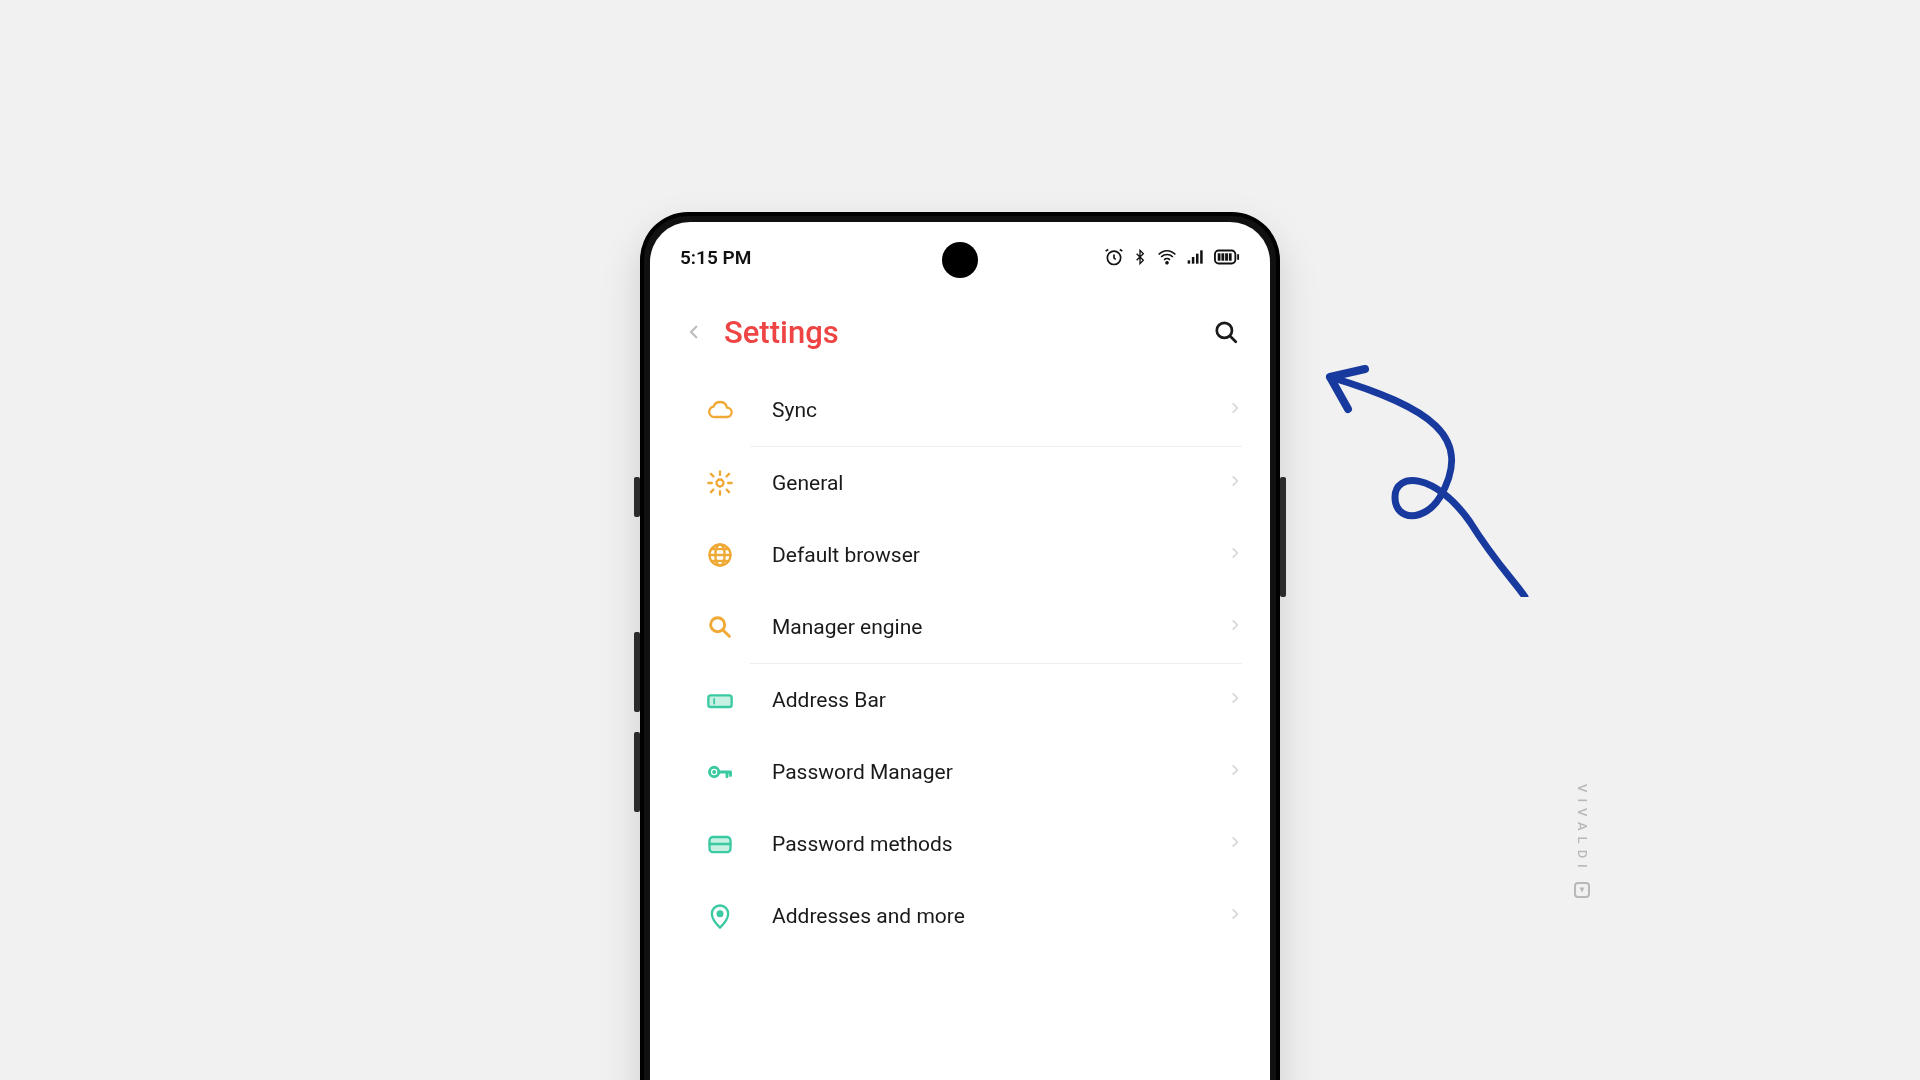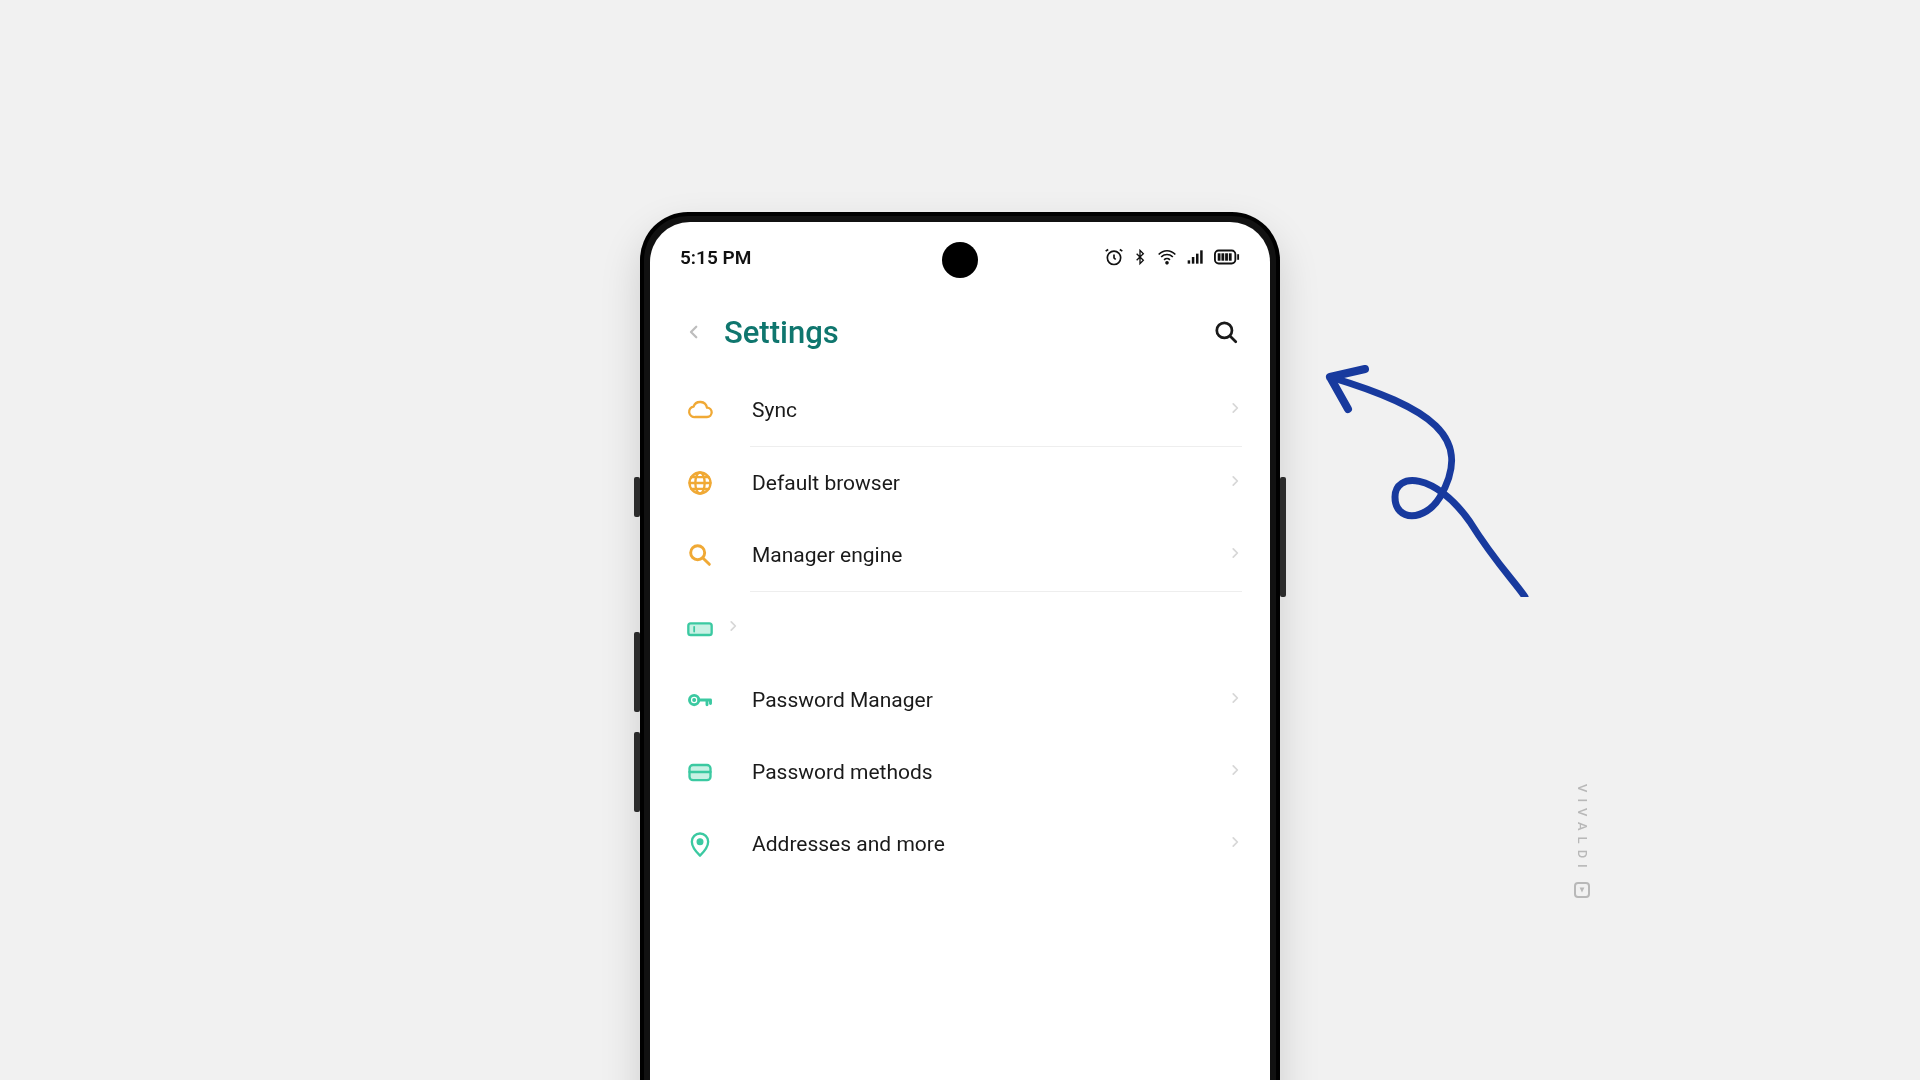--- a/index.html
+++ b/index.html
@@ -95,39 +95,40 @@
     padding: 36px 22px 20px 22px;
   }
   .back-btn {
     width: 44px; height: 44px;
     display: flex; align-items: center; justify-content: center;
     cursor: pointer;
   }
   .header-title {
     font-size: 31px;
     font-weight: 500;
-    color: #0f766e;
+    color: #ef4444;
     flex: 1;
     padding-left: 8px;
   }
   .search-btn {
     width: 44px; height: 44px;
     display: flex; align-items: center; justify-content: center;
     cursor: pointer;
   }
 
   
   .settings-list { padding: 0 0 0 0; }
   .settings-item {
     display: flex;
     align-items: center;
     height: 72px;
     padding: 0 28px 0 36px;
     cursor: pointer;
     position: relative;
+    margin-left: 20px;
   }
   .settings-item .item-icon {
     width: 40px;
     display: flex;
     align-items: center;
     justify-content: flex-start;
   }
   .settings-item .item-label {
     flex: 1;
     font-size: 21px;
@@ -278,20 +279,31 @@
             </span>
             <span class="item-label">Sync</span>
             <span class="item-chevron"><svg width="14" height="22" viewBox="0 0 24 24" fill="none" stroke="#d7d7d7" stroke-width="3" stroke-linecap="round" stroke-linejoin="round">
                 <polyline points="9 5 16 12 9 19"></polyline>
               </svg></span>
           </div>
           <div class="group-divider"></div>
           <div class="settings-item">
             <span class="item-icon">
               <svg width="28" height="28" viewBox="0 0 24 24" fill="none" stroke="#f0a935" color="#f0a935" stroke-linecap="round" stroke-linejoin="round">
+                <use href="#i-gear-icon"></use>
+              </svg>
+            </span>
+            <span class="item-label">General</span>
+            <span class="item-chevron"><svg width="14" height="22" viewBox="0 0 24 24" fill="none" stroke="#d7d7d7" stroke-width="3" stroke-linecap="round" stroke-linejoin="round">
+                <polyline points="9 5 16 12 9 19"></polyline>
+              </svg></span>
+          </div>
+          <div class="settings-item">
+            <span class="item-icon">
+              <svg width="28" height="28" viewBox="0 0 24 24" fill="none" stroke="#f0a935" color="#f0a935" stroke-linecap="round" stroke-linejoin="round">
                 <use href="#i-globe-icon"></use>
               </svg>
             </span>
             <span class="item-label">Default browser</span>
             <span class="item-chevron"><svg width="14" height="22" viewBox="0 0 24 24" fill="none" stroke="#d7d7d7" stroke-width="3" stroke-linecap="round" stroke-linejoin="round">
                 <polyline points="9 5 16 12 9 19"></polyline>
               </svg></span>
           </div>
           <div class="settings-item">
             <span class="item-icon">
@@ -304,20 +316,21 @@
                 <polyline points="9 5 16 12 9 19"></polyline>
               </svg></span>
           </div>
           <div class="group-divider"></div>
           <div class="settings-item">
             <span class="item-icon">
               <svg width="28" height="28" viewBox="0 0 24 24" fill="none" stroke="#3bc9a1" color="#3bc9a1" stroke-linecap="round" stroke-linejoin="round">
                 <use href="#i-address-bar-icon"></use>
               </svg>
             </span>
+            <span class="item-label">Address Bar</span>
             <span class="item-chevron"><svg width="14" height="22" viewBox="0 0 24 24" fill="none" stroke="#d7d7d7" stroke-width="3" stroke-linecap="round" stroke-linejoin="round">
                 <polyline points="9 5 16 12 9 19"></polyline>
               </svg></span>
           </div>
           <div class="settings-item">
             <span class="item-icon">
               <svg width="28" height="28" viewBox="0 0 24 24" fill="none" stroke="#3bc9a1" color="#3bc9a1" stroke-linecap="round" stroke-linejoin="round">
                 <use href="#i-key-icon"></use>
               </svg>
             </span>

